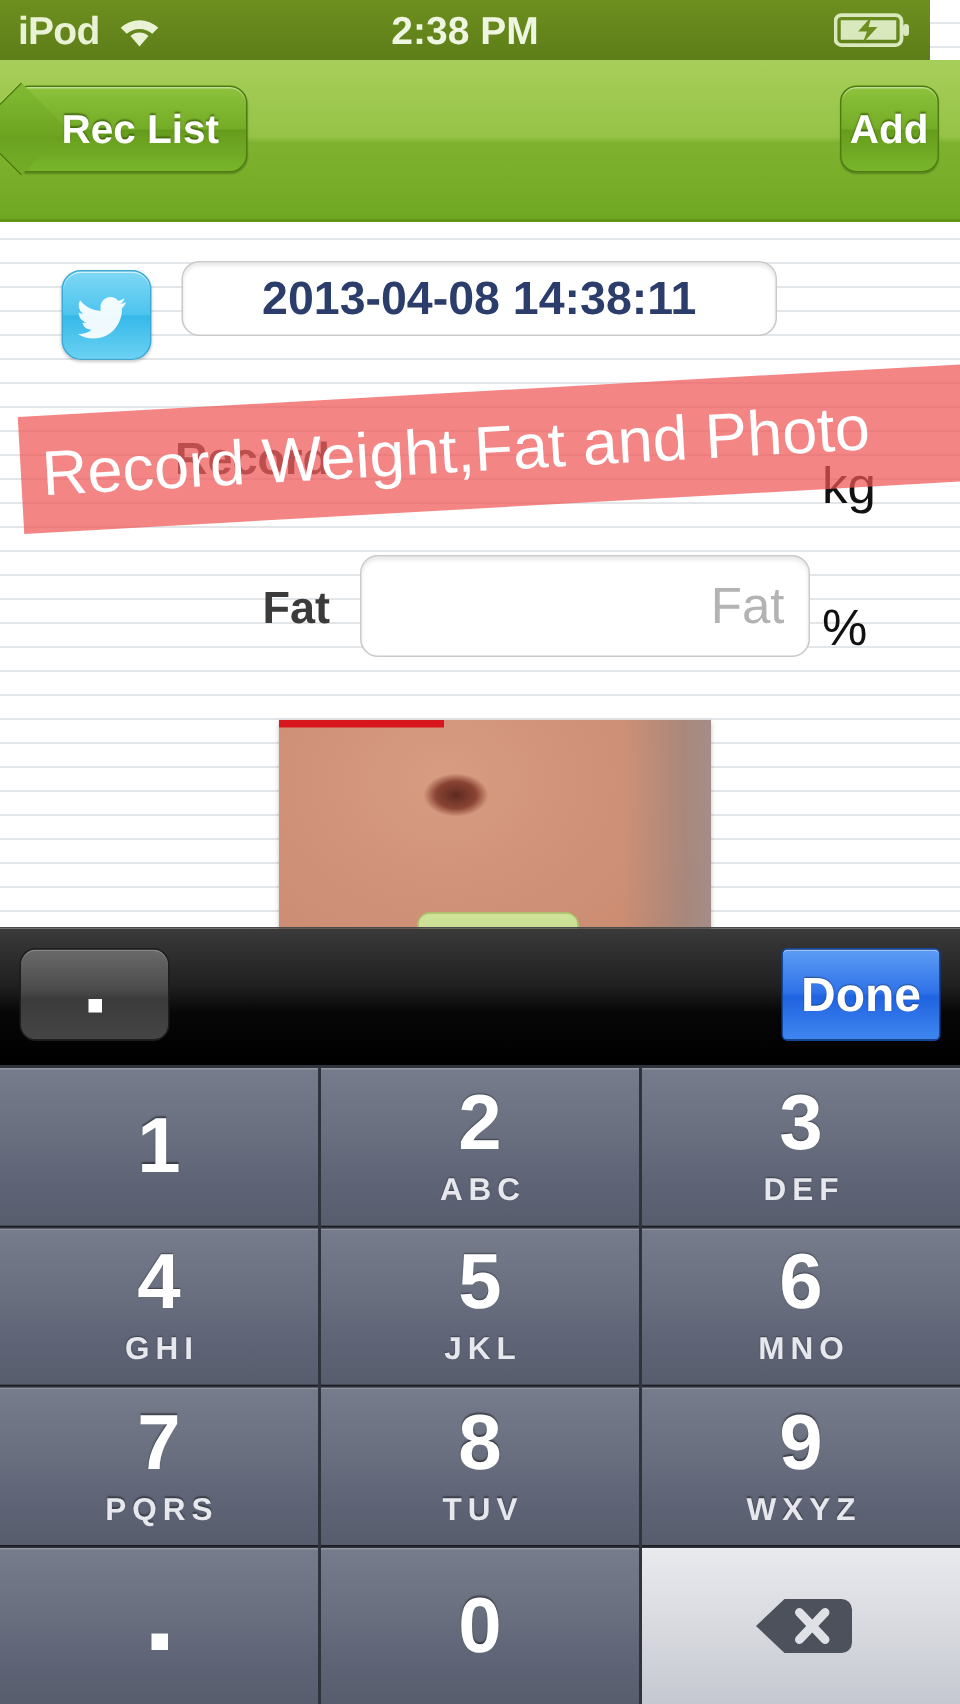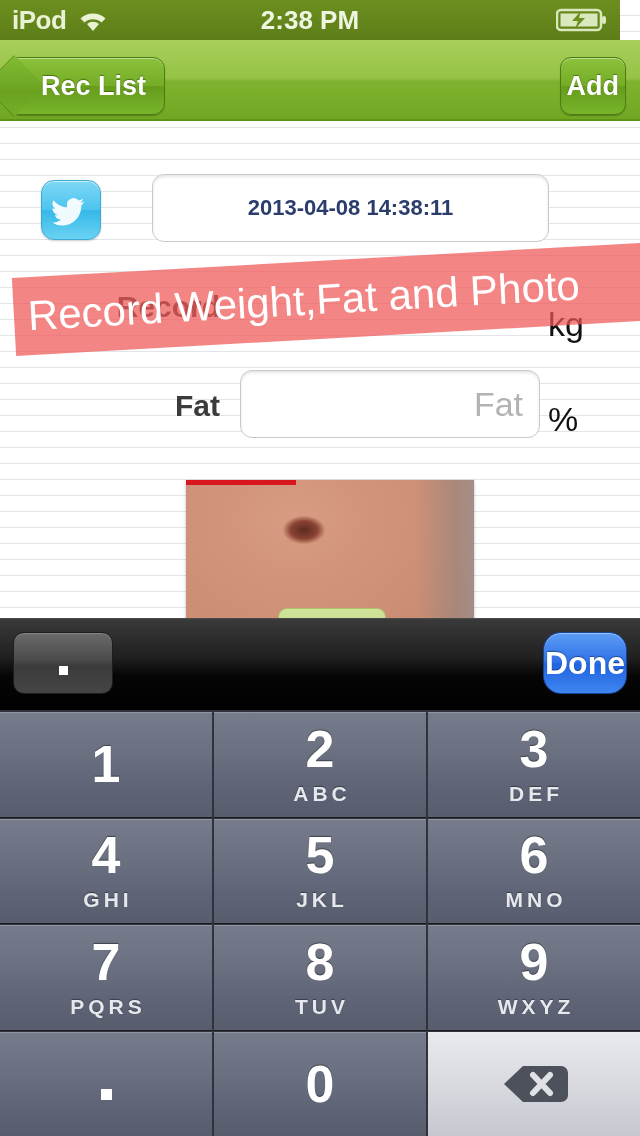--- a/index.html
+++ b/index.html
@@ -39,21 +39,21 @@
     color: #eef5e0; font-size: 26px; font-weight: bold;
   }
   #battery {
     margin-left: auto; position: relative; z-index: 2;
     display: flex; align-items: center;
   }
 
   
   #navbar {
     position: absolute; top: 40px; left: 0;
-    width: 640px; height: 81px;
+    width: 640px; height: 108px;
     background: linear-gradient(to bottom, #a7ce5a 0%, #96c347 48%, #7fb32f 52%, #70a722 100%);
     border-bottom: 2px solid #5f9416;
     z-index: 30;
   }
   #nav-title {
     position: absolute; left: 0; right: 0; top: 22px;
     text-align: center;
     color: #ffffff; font-size: 38px; font-weight: bold;
     text-shadow: 0 -1px 1px rgba(40,70,0,0.55);
   }
@@ -93,26 +93,26 @@
   #twitter-icon {
     position: absolute; left: 41px; top: 180px;
     width: 60px; height: 60px; border-radius: 13px;
     background: linear-gradient(to bottom, #7ed8f5 0%, #4cc3ee 50%, #35b8e8 51%, #6ad2f3 100%);
     border: 1px solid #3ba9d4;
     box-shadow: 0 1px 2px rgba(0,0,0,0.2), inset 0 1px 0 rgba(255,255,255,0.6);
     display: flex; align-items: center; justify-content: center;
   }
   #date-field {
     position: absolute; left: 121px; top: 174px;
-    width: 397px; height: 68px;
+    width: 397px; height: 50px;
     background: #ffffff;
     border: 1px solid #c9c9c9; border-radius: 12px;
     box-shadow: inset 0 2px 3px rgba(0,0,0,0.10);
     display: flex; align-items: center; justify-content: center;
-    color: #2b3d6b; font-size: 22px; font-weight: bold; margin-left: 31px;
+    color: #2b3d6b; font-size: 31px; font-weight: bold;
   }
 
   .row-label {
     position: absolute;
     color: #3b3b3b; font-size: 30px; font-weight: bold;
     text-align: right;
   }
   .row-input {
     position: absolute;
     background: #ffffff;
@@ -198,23 +198,23 @@
     border: 1px solid #1d1d1d; border-radius: 11px;
     box-shadow: inset 0 1px 0 rgba(255,255,255,0.18);
     display: flex; align-items: center; justify-content: center;
   }
   #kb-dot-button .dotglyph {
     width: 9px; height: 9px; background: #ffffff;
     margin-top: 14px;
   }
   #kb-done-button {
     position: absolute; right: 13px; top: 13px;
-    width: 84px; height: 62px;
+    width: 106px; height: 62px;
     background: linear-gradient(to bottom, #5c9cf5 0%, #2f72e8 48%, #1f63e0 52%, #3f86f0 100%);
-    border: 1px solid #14459c; border-radius: 18px;
+    border: 1px solid #14459c; border-radius: 4px;
     box-shadow: inset 0 1px 0 rgba(255,255,255,0.4);
     display: flex; align-items: center; justify-content: center;
     color: #ffffff; font-size: 32px; font-weight: bold;
     text-shadow: 0 -1px 1px rgba(0,0,0,0.4);
   }
   #keypad {
     width: 640px; height: 426px;
     background: #30333c;
     display: grid;
     grid-template-columns: repeat(3, 1fr);

